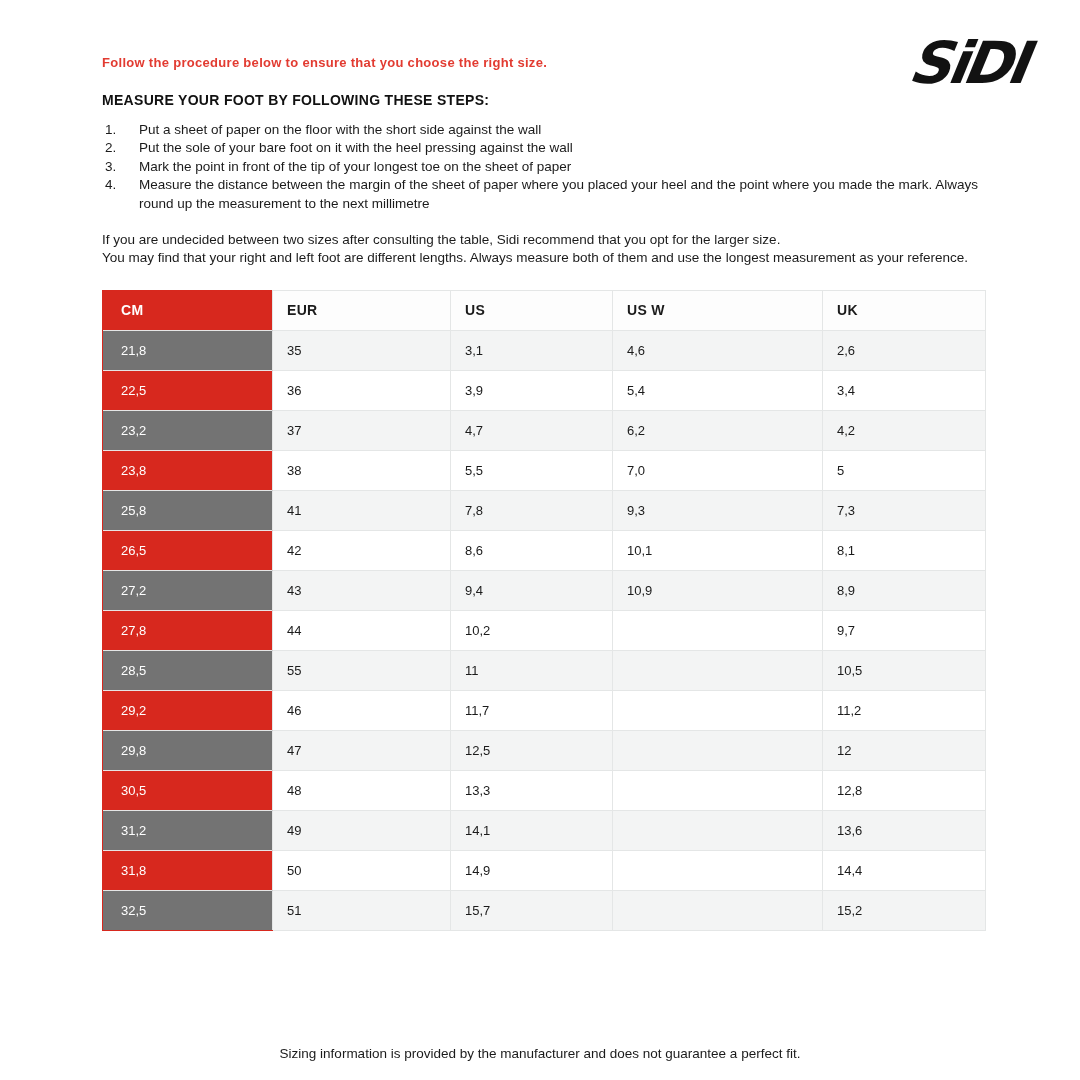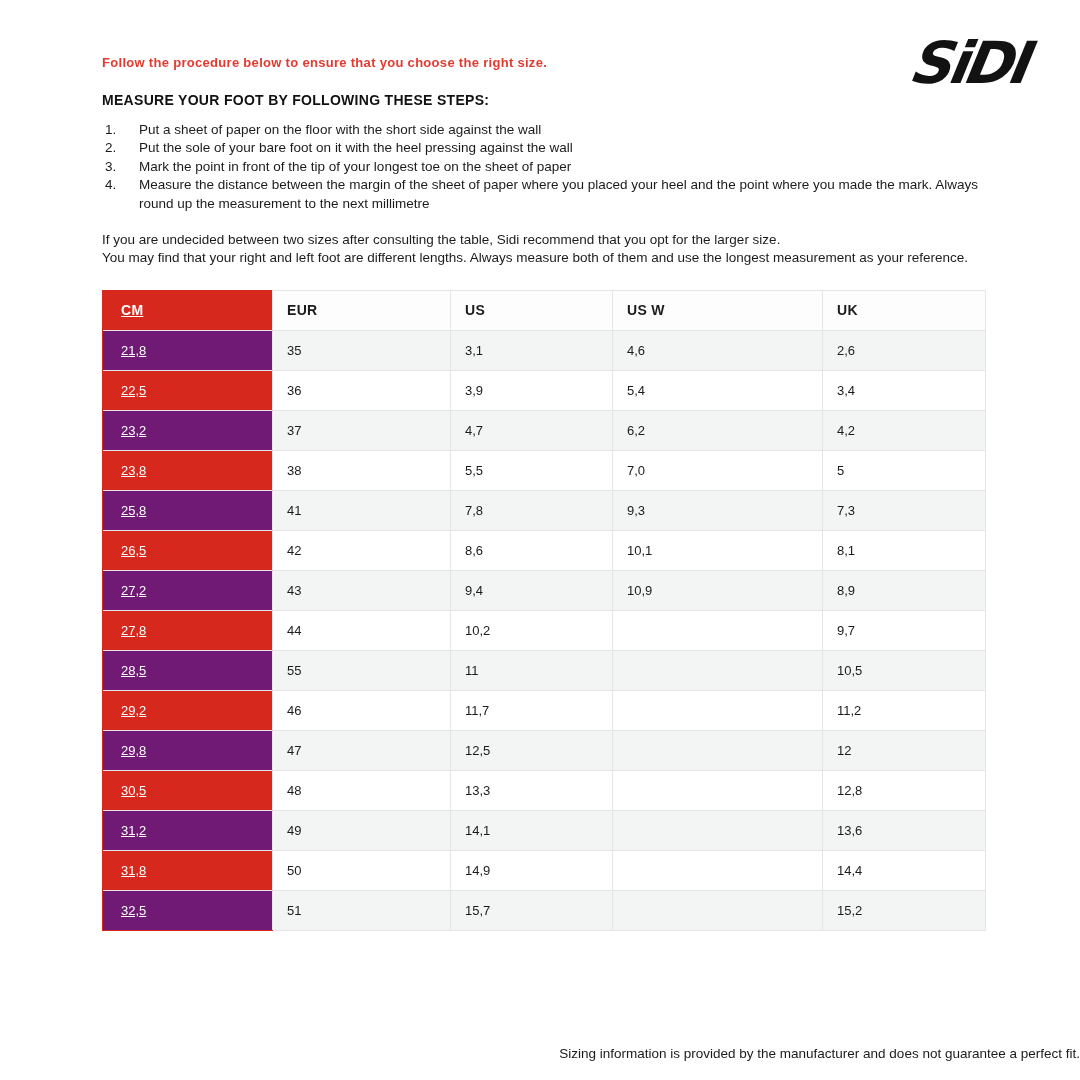--- a/index.html
+++ b/index.html
@@ -50,31 +50,30 @@
     text-align:left; vertical-align:middle;
     border:1px solid #e4e6e6;
     white-space:nowrap; overflow:hidden;
   }
   .size-table th { font-size:14px; font-weight:bold; background:#fdfdfd; letter-spacing:.3px; }
   .size-table th.red, .size-table td.red {
     background:#d7281e; color:#ffffff;
     border-color:rgba(0,0,0,0.10);
     border-left:1px solid #d7281e; border-right:1px solid #e4e6e6;
     padding-left:18px;
-    text-decoration:underline;
   }
   .size-table th.red { border-top:1px solid #d7281e; }
   .size-table tr:last-child td.red { border-bottom:1px solid #d7281e; }
   .size-table td.red { font-weight:normal; }
   .size-table tr.alt td { background:#f3f4f4; }
-  .size-table tr.alt td.red { background:#701a75; }
+  .size-table tr.alt td.red { background:#737373; }
 
   .footer {
     position:absolute; left:0; top:1046px; width:1080px;
-    text-align:right; font-size:13.5px; color:#1b1b1b;
+    text-align:center; font-size:13.5px; color:#1b1b1b;
   }
 </style>
 </head>
 <body>
 
 <div class="canvas">
 
   <div class="logo">SiDI</div>
 
   <div class="content">

